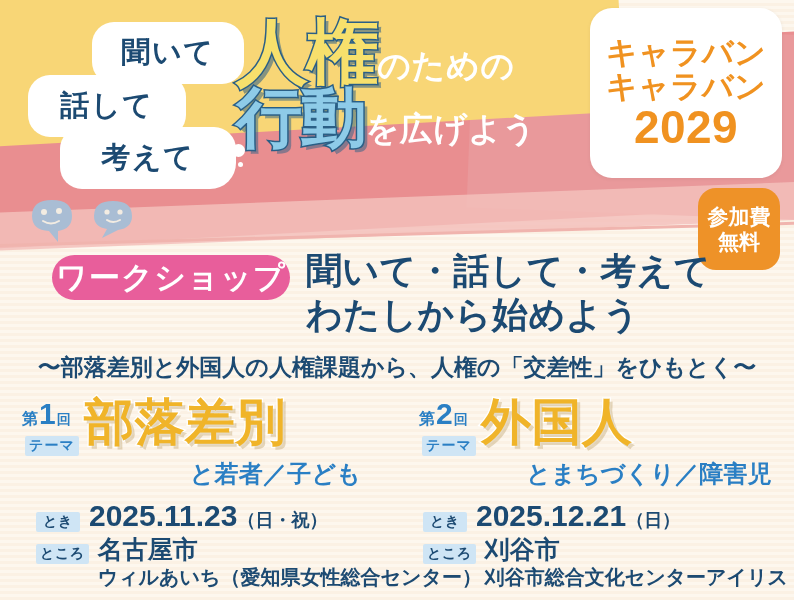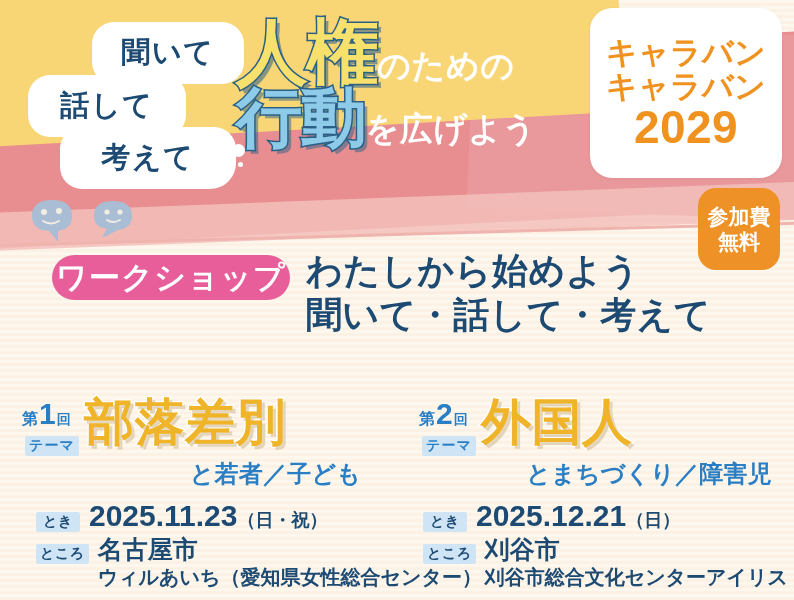--- a/index.html
+++ b/index.html
@@ -324,24 +324,25 @@
         <path d="M79 24 Q85 28 92 24"></path>
       </g>
     </svg>
   </div>
 
   <div class="ws-pill">
     <span>ワークショップ</span>
   </div>
 
   <div class="main-title">
+    <div>聞いて・話して・考えて</div>
     <div>わたしから始めよう</div>
-    <div>聞いて・話して・考えて</div>
-  </div>
-
+  </div>
+
+  <div class="sub-title">〜部落差別と外国人の人権課題から、人権の「交差性」をひもとく〜</div>
 
   <div class="col col-1">
     <div class="theme-head">
       <div class="theme-num">
         <span class="t-dai">第</span>
         <span class="t-no">1</span>
         <span class="t-kai">回</span>
       </div>
       <div class="theme-label">テーマ</div>
       <div class="theme-big">部落差別</div>

